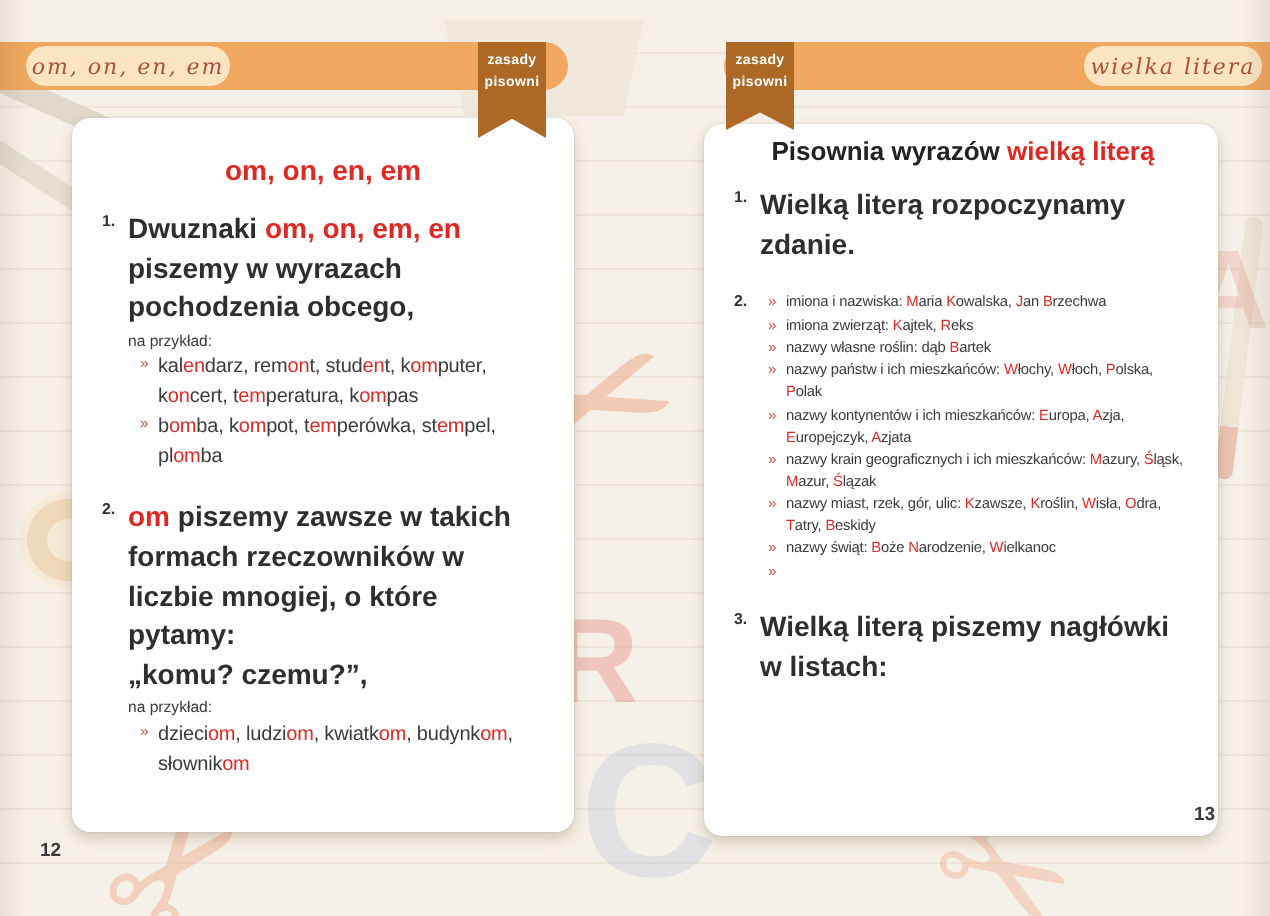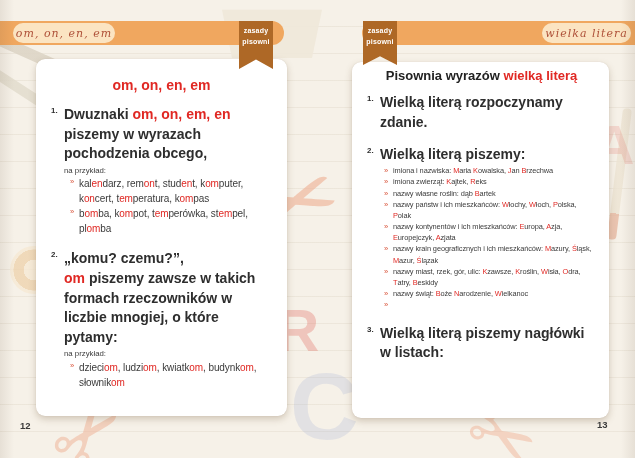--- a/index.html
+++ b/index.html
@@ -87,21 +87,21 @@
   .rd{color:#e02823;}
   .bullet{display:flex;margin-left:6px;}
   .bullet .mark{flex:0 0 9px;color:#d9543a;font-size:7.6px;line-height:1.5;}
   .bullet p{font-size:10px;line-height:1.5;letter-spacing:-.1px;}
   .card-right .bullet p{font-size:7.4px;}
   .card-right .bullet{margin-left:4px;}
   .gap{height:4px;}
 
   .pagenum{position:absolute;z-index:4;font-size:9.5px;font-weight:bold;color:#3a3a3a;}
   .pn-left{left:20px;top:420px;}
-  .pn-right{left:597px;top:419px;}
+  .pn-right{left:597px;top:402px;}
 </style>
 </head>
 <body>
 
 <div class="stage">
   <div class="ruled"></div>
 
   <div class="deco schoolbag">
     <span class="bag-label">SCHOOL</span>
   </div>
@@ -153,22 +153,22 @@
           <p><span>b</span><span class="rd">om</span><span>ba, k</span><span class="rd">om</span><span>pot, t</span><span class="rd">em</span><span>perówka, st</span><span class="rd">em</span><span>pel, pl</span><span class="rd">om</span><span>ba</span></p>
         </div>
       </div>
     </div>
 
     <div class="gap"></div>
 
     <div class="item">
       <span class="num">2.</span>
       <div class="content">
+        <p class="lead b"><span class="rd">om</span><span> piszemy zawsze w takich formach rzeczowników w liczbie mnogiej, o które pytamy:</span></p>
         <p class="lead b">„komu? czemu?”,</p>
-        <p class="lead b"><span class="rd">om</span><span> piszemy zawsze w takich formach rzeczowników w liczbie mnogiej, o które pytamy:</span></p>
         <p class="sub">na przykład:</p>
         <div class="bullet">
           <span class="mark">»</span>
           <p><span>dzieci</span><span class="rd">om</span><span>, ludzi</span><span class="rd">om</span><span>, kwiatk</span><span class="rd">om</span><span>, budynk</span><span class="rd">om</span><span>, słownik</span><span class="rd">om</span></p>
         </div>
       </div>
     </div>
   </div>
 
   <div class="card card-right">
@@ -179,21 +179,20 @@
       <div class="content">
         <p class="lead b">Wielką literą rozpoczynamy zdanie.</p>
       </div>
     </div>
 
     <div class="gap"></div>
 
     <div class="item">
       <span class="num">2.</span>
       <div class="content">
-        <p class="lead b">Wielką literą piszemy:</p>
         <div class="bullet">
           <span class="mark">»</span>
           <p><span>imiona i nazwiska: </span><span class="rd">M</span><span>aria </span><span class="rd">K</span><span>owalska, </span><span class="rd">J</span><span>an </span><span class="rd">B</span><span>rzechwa</span></p>
         </div>
         <div class="bullet">
           <span class="mark">»</span>
           <p><span>imiona zwierząt: </span><span class="rd">K</span><span>ajtek, </span><span class="rd">R</span><span>eks</span></p>
         </div>
         <div class="bullet">
           <span class="mark">»</span>

